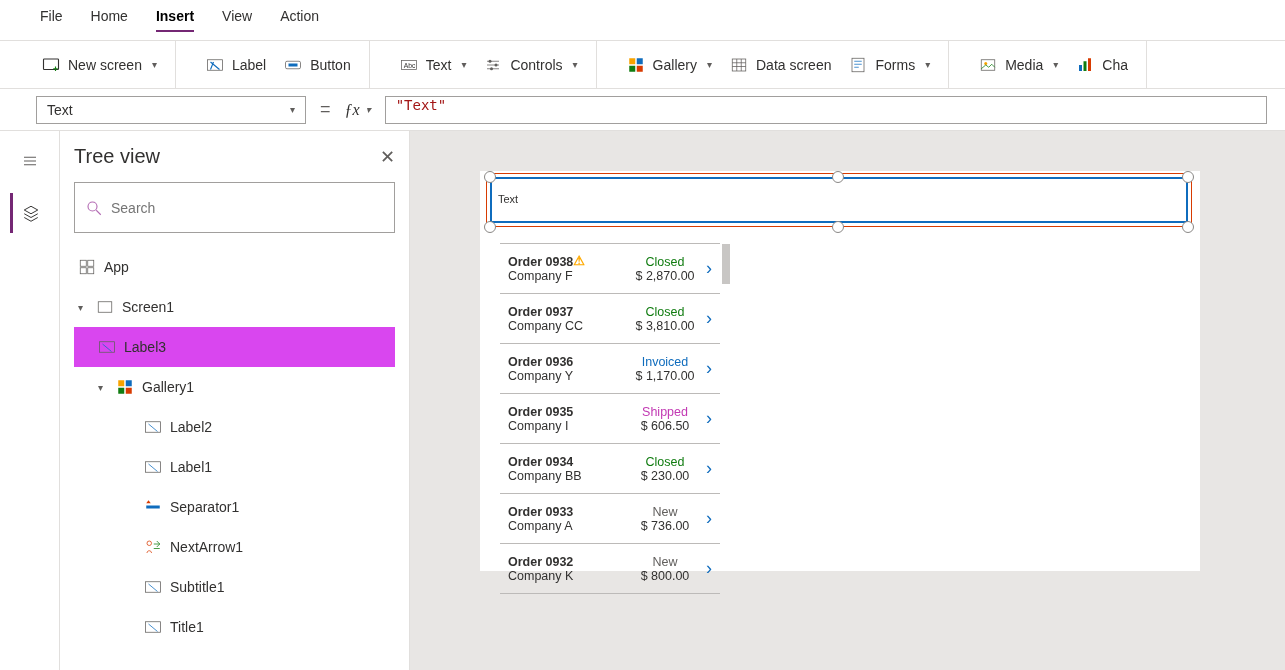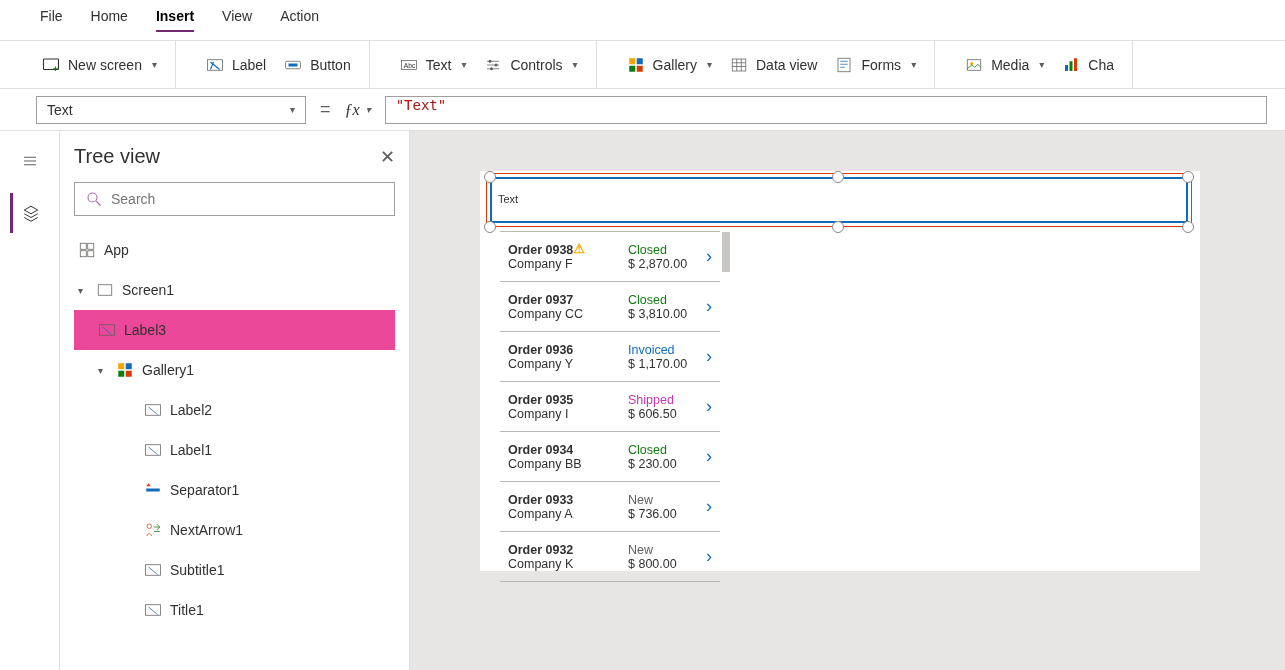--- a/index.html
+++ b/index.html
@@ -26,44 +26,44 @@
   
   .main { display:flex; height:calc(670px - 40px - 48px - 42px); }
   .sidebar-rail { width:60px; border-right:1px solid #e1dfdd; display:flex; flex-direction:column; align-items:center; gap:12px; padding-top:10px; }
   .rail-btn { width:40px; height:40px; display:flex; align-items:center; justify-content:center; cursor:pointer; }
   .rail-btn.active { border-left:3px solid #742774; }
 
   .tree-panel { width:350px; border-right:1px solid #e1dfdd; padding:14px 14px 0 14px; display:flex; flex-direction:column; }
   .tree-header { display:flex; justify-content:space-between; align-items:center; margin-bottom:14px; }
   .tree-title { font-size:20px; font-weight:400; }
   .close-x { font-size:18px; cursor:pointer; color:#605e5c; }
-  .search-box { display:flex; align-items:center; border:1px solid #a19f9d; height:34px; padding:0 10px; gap:8px; color:#a19f9d; }
+  .search-box { display:flex; align-items:center; border:1px solid #a19f9d; height:51px; padding:0 10px; gap:8px; color:#a19f9d; }
   .search-box input { border:none; outline:none; flex:1; font-size:14px; color:#323130; }
   .tree-list { margin-top:14px; }
   .tree-row { display:flex; align-items:center; gap:8px; height:40px; cursor:pointer; padding-left:4px; }
-  .tree-row.selected { background:#ec4899; }
+  .tree-row.selected { background:#d946ef; }
   .tree-indent-1 { padding-left:24px; }
   .tree-indent-3 { padding-left:70px;text-align:right; }
   .caret { width:10px; font-size:10px; color:#605e5c; display:inline-block; }
 
   .canvas-area { flex:1; background:#e8e6e4; position:relative; overflow:hidden; }
   .canvas-inner { position:absolute; left:70px; top:40px; width:720px; height:400px; background:#fff; }
 
   
   .sel-label { position:absolute; left:10px; top:6px; width:698px; height:46px; border:2px solid #0f6cbd; background:#fff; font-size:11px; padding:14px 6px 0 6px; }
   .sel-outline { position:absolute; left:6px; top:2px; width:706px; height:54px; border:1px solid #d83b01; border-radius:2px; pointer-events:none; }
   .handle { position:absolute; width:12px; height:12px; background:#fff; border:1px solid #8a8886; border-radius:50%; }
 
   
-  .gallery { position:absolute; left:20px; top:60px; width:220px; border-top:1px solid #bcbab8; }
+  .gallery { position:absolute; left:20px; top:72px; width:220px; border-top:1px solid #bcbab8; }
   .g-row { height:50px; border-bottom:1px solid #bcbab8; display:flex; align-items:center; padding:0 8px; position:relative; }
   .g-left { flex:1; }
   .g-order { font-weight:600; font-size:12.5px; }
   .g-comp { font-size:12.5px; color:#323130; }
-  .g-right { text-align:left; width:74px; }
+  .g-right { text-align:center; width:74px; }
   .g-status { font-size:12.5px; }
   .g-amt { font-size:12.5px; }
   .g-arrow { color:#0f6cbd; font-size:18px; margin-left:4px; }
   .st-Closed { color:#107c10; }
   .st-Invoiced { color:#0f6cbd; }
   .st-Shipped { color:#c239b3; }
   .st-New { color:#605e5c; }
   .warn { color:#ffaa00; font-size:13px; position:relative; top:-1px; }
   .scroll-track { position:absolute; right:-10px; top:0; width:8px; height:100%; }
   .scroll-thumb { width:8px; background:#c8c6c4; height:40px; }
@@ -153,21 +153,21 @@
       <span>Gallery</span>
       <span class="chev">▾</span>
     </div>
     <div class="ribbon-btn">
       <span class="ico">
           <svg viewBox="0 0 24 24">
             <rect x="3" y="4" width="18" height="16" fill="none" stroke="#605e5c"></rect>
             <path d="M3 9h18M3 14h18M9 4v16M15 4v16" stroke="#605e5c"></path>
           </svg>
         </span>
-      <span>Data view</span>
+      <span>Data screen</span>
     </div>
     <div class="ribbon-btn">
       <span class="ico">
           <svg viewBox="0 0 24 24">
             <rect x="4" y="3" width="16" height="18" fill="none" stroke="#605e5c"></rect>
             <path d="M7 7h10M7 11h10M7 15h6" stroke="#0f6cbd"></path>
           </svg>
         </span>
       <span>Forms</span>
       <span class="chev">▾</span>

